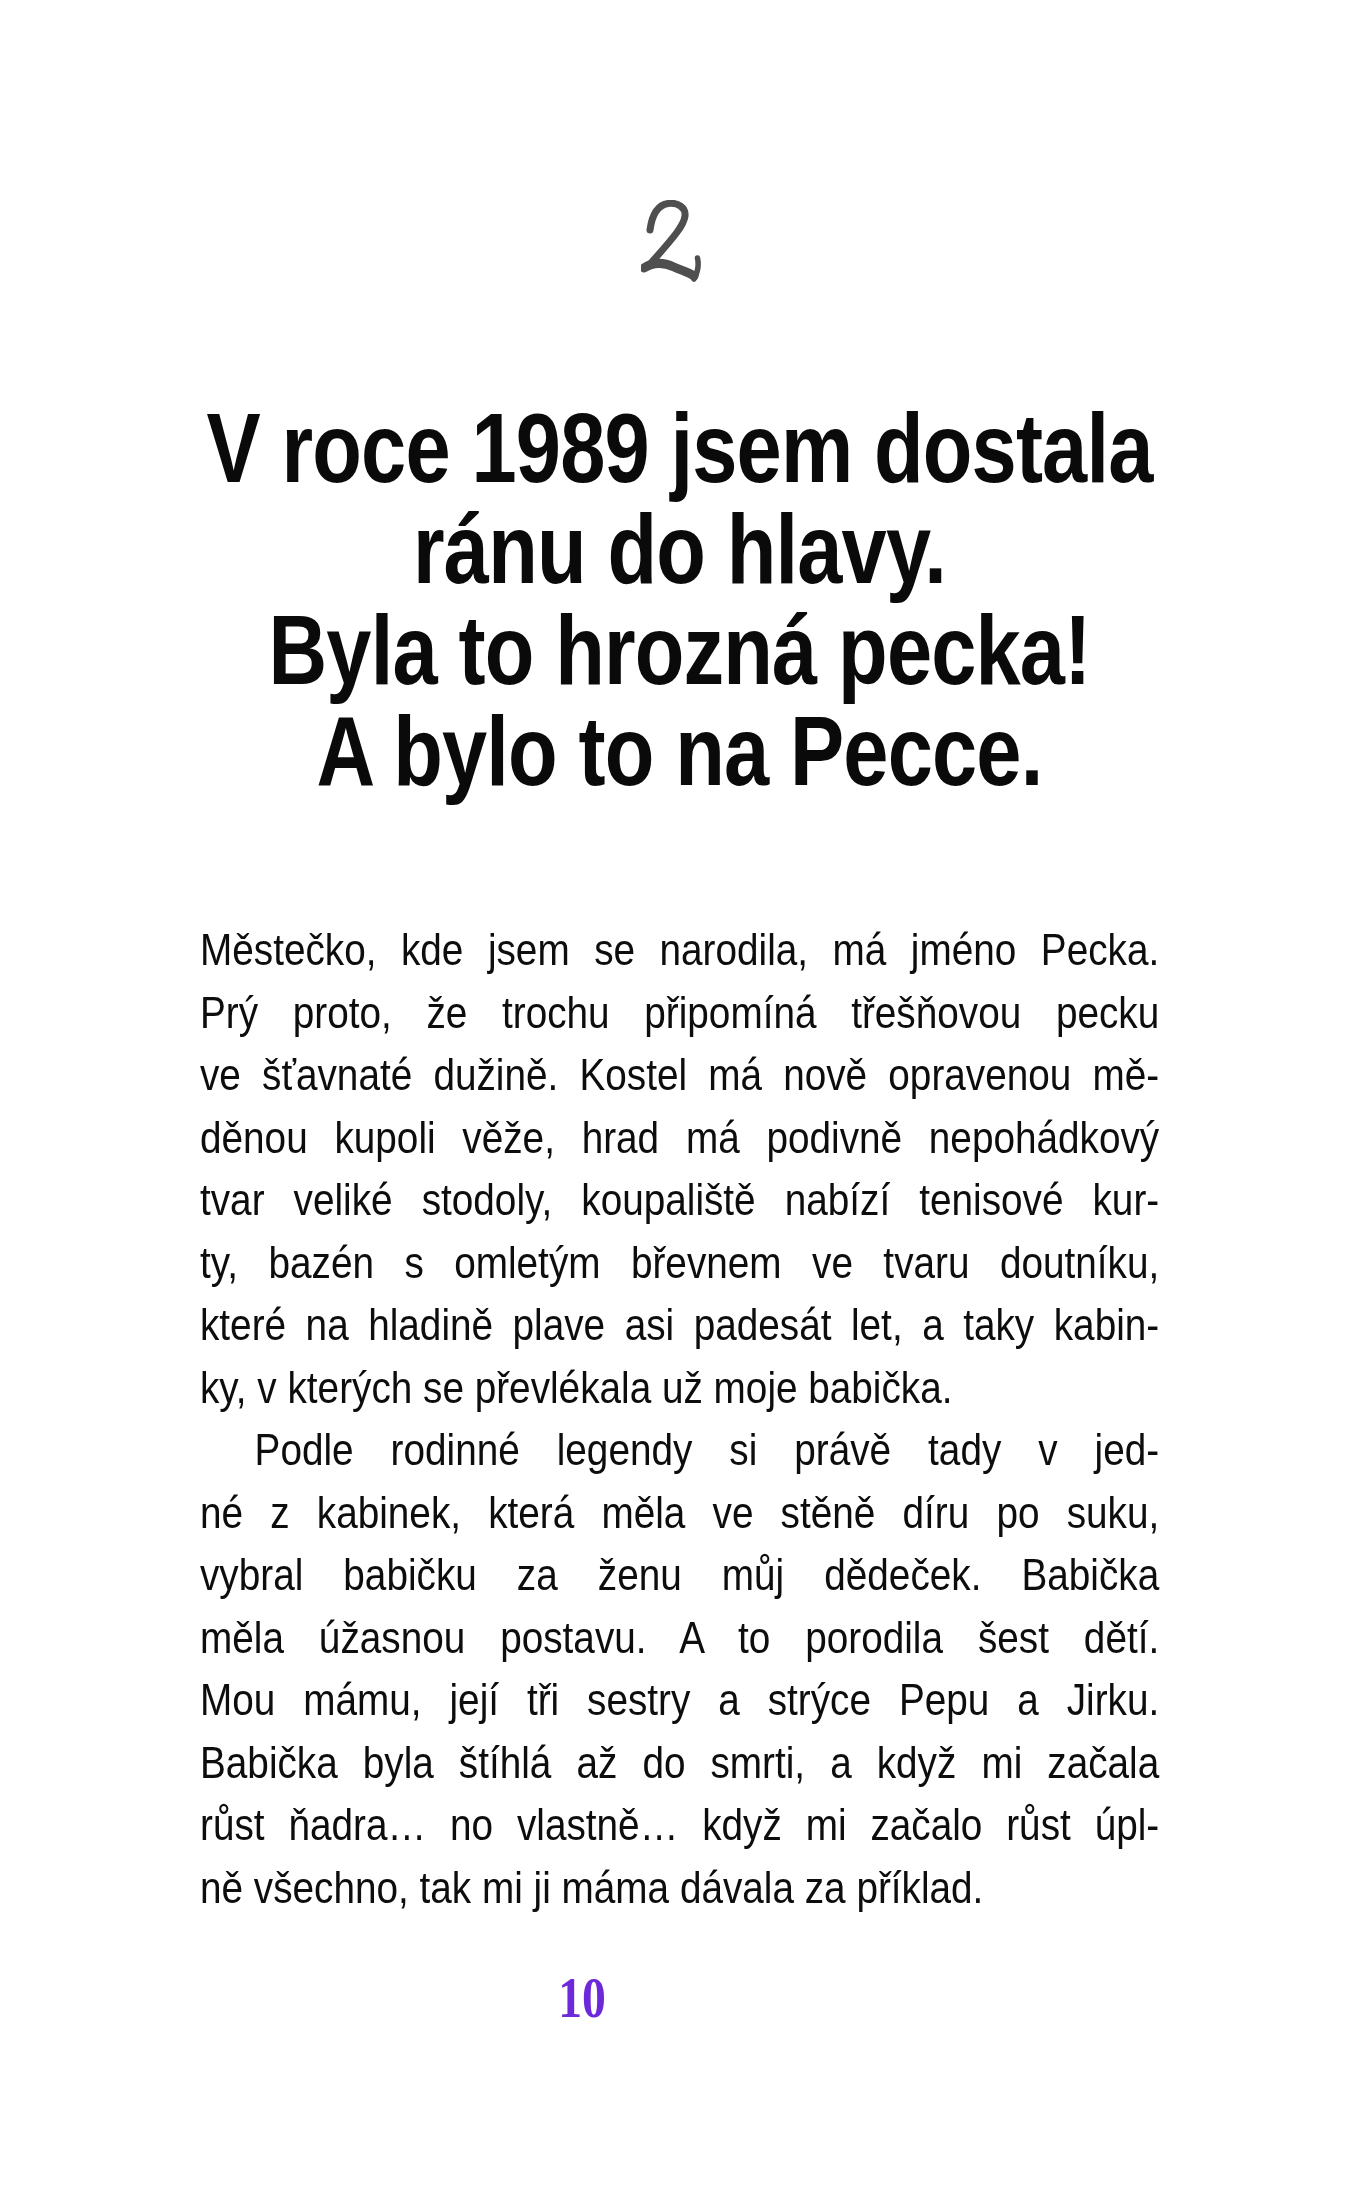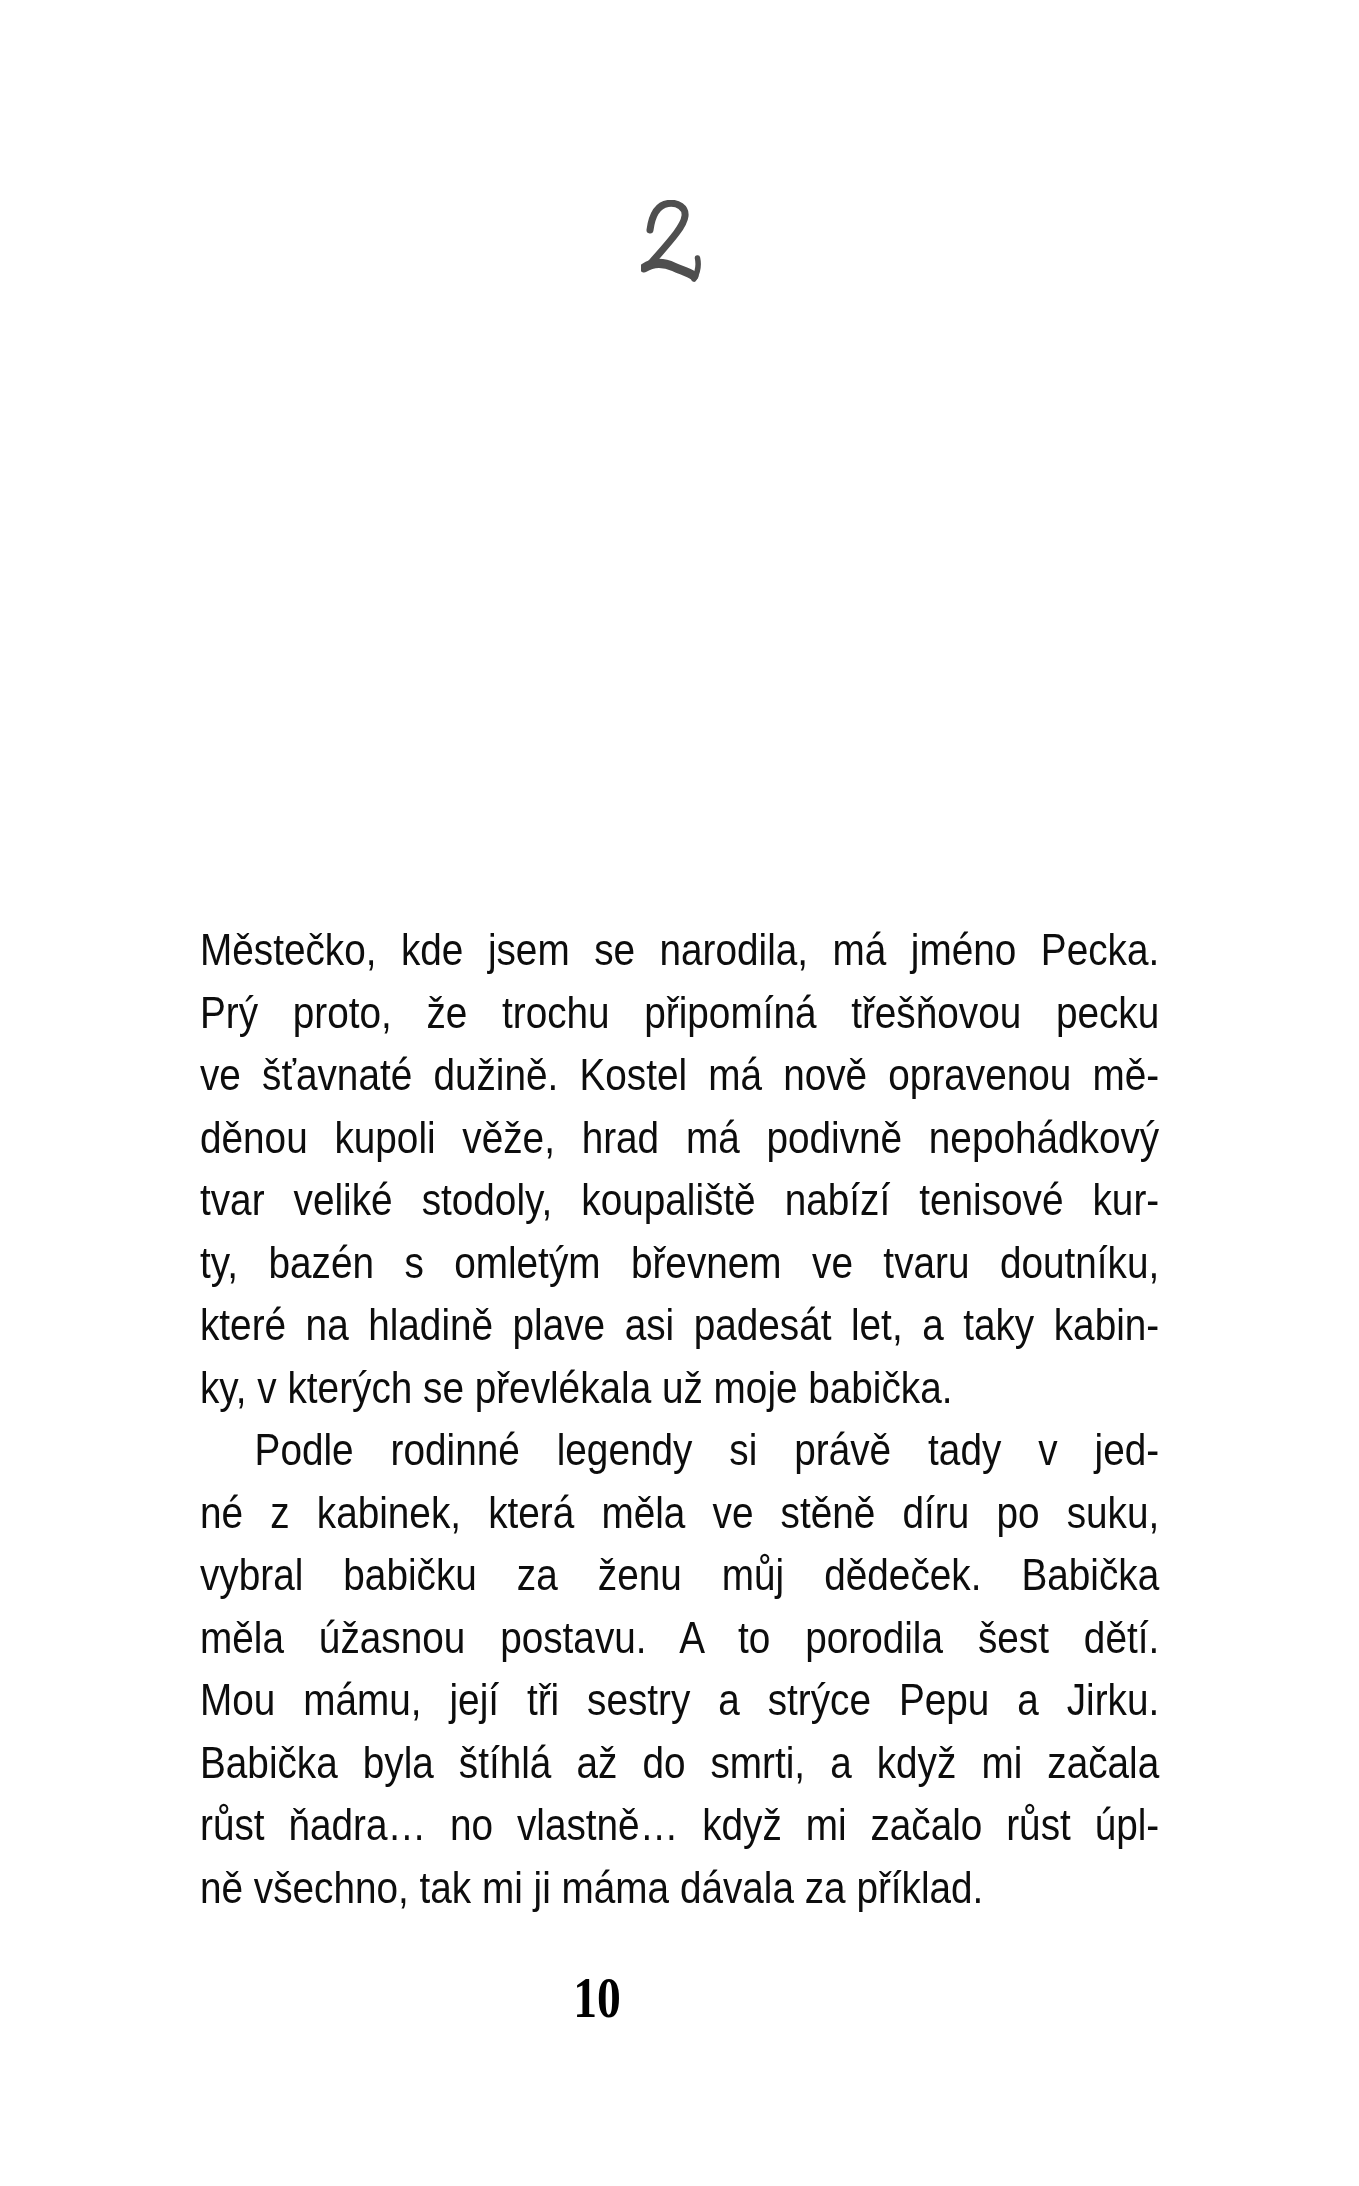--- a/index.html
+++ b/index.html
@@ -72,41 +72,46 @@
   .folio {
     position: absolute;
     left: 0;
     top: 1970px;
     width: 1163px;
     text-align: center;
     font-family: "Liberation Serif", "DejaVu Serif", serif;
     font-weight: bold;
     font-size: 56px;
     line-height: 56px;
-    color: #000000;
-    padding-left: 15px;
+    color: #6d28d9;
   }
   .folio span {
     display: inline-block;
     transform: scaleX(0.85);
   }
 </style>
 </head>
 <body>
 
 <div class="page">
 
   <div class="chapter-num" role="img" aria-label="2">
     <svg width="60" height="85" viewBox="0 0 60 85" fill="none" stroke="#4f4f4f" stroke-linecap="round" stroke-linejoin="round">
       <path d="M 9 30 C 11 15, 17 5, 27 3.5 C 37 2, 45 8, 44 16 C 43 25, 34 36, 10 63" stroke-width="7"></path>
       <path d="M 3 68 C 12 62, 22 62, 33 67 C 42 71, 47 72, 53 76" stroke-width="9"></path>
       <path d="M 56.5 58 C 58 65, 57 72, 53 79" stroke-width="5.5"></path>
     </svg>
   </div>
 
+  <header class="heading">
+    <div class="hl">V roce 1989 jsem dostala</div>
+    <div class="hl">ránu do hlavy.</div>
+    <div class="hl">Byla to hrozná pecka!</div>
+    <div class="hl">A bylo to na Pecce.</div>
+  </header>
 
   <main class="bodytext">
     <p class="bl">Městečko, kde jsem se narodila, má jméno Pecka.</p>
     <p class="bl">Prý proto, že trochu připomíná třešňovou pecku</p>
     <p class="bl">ve šťavnaté dužině. Kostel má nově opravenou mě-</p>
     <p class="bl">děnou kupoli věže, hrad má podivně nepohádkový</p>
     <p class="bl">tvar veliké stodoly, koupaliště nabízí tenisové kur-</p>
     <p class="bl">ty, bazén s omletým břevnem ve tvaru doutníku,</p>
     <p class="bl">které na hladině plave asi padesát let, a taky kabin-</p>
     <p class="bl para-end">ky, v kterých se převlékala už moje babička.</p>

